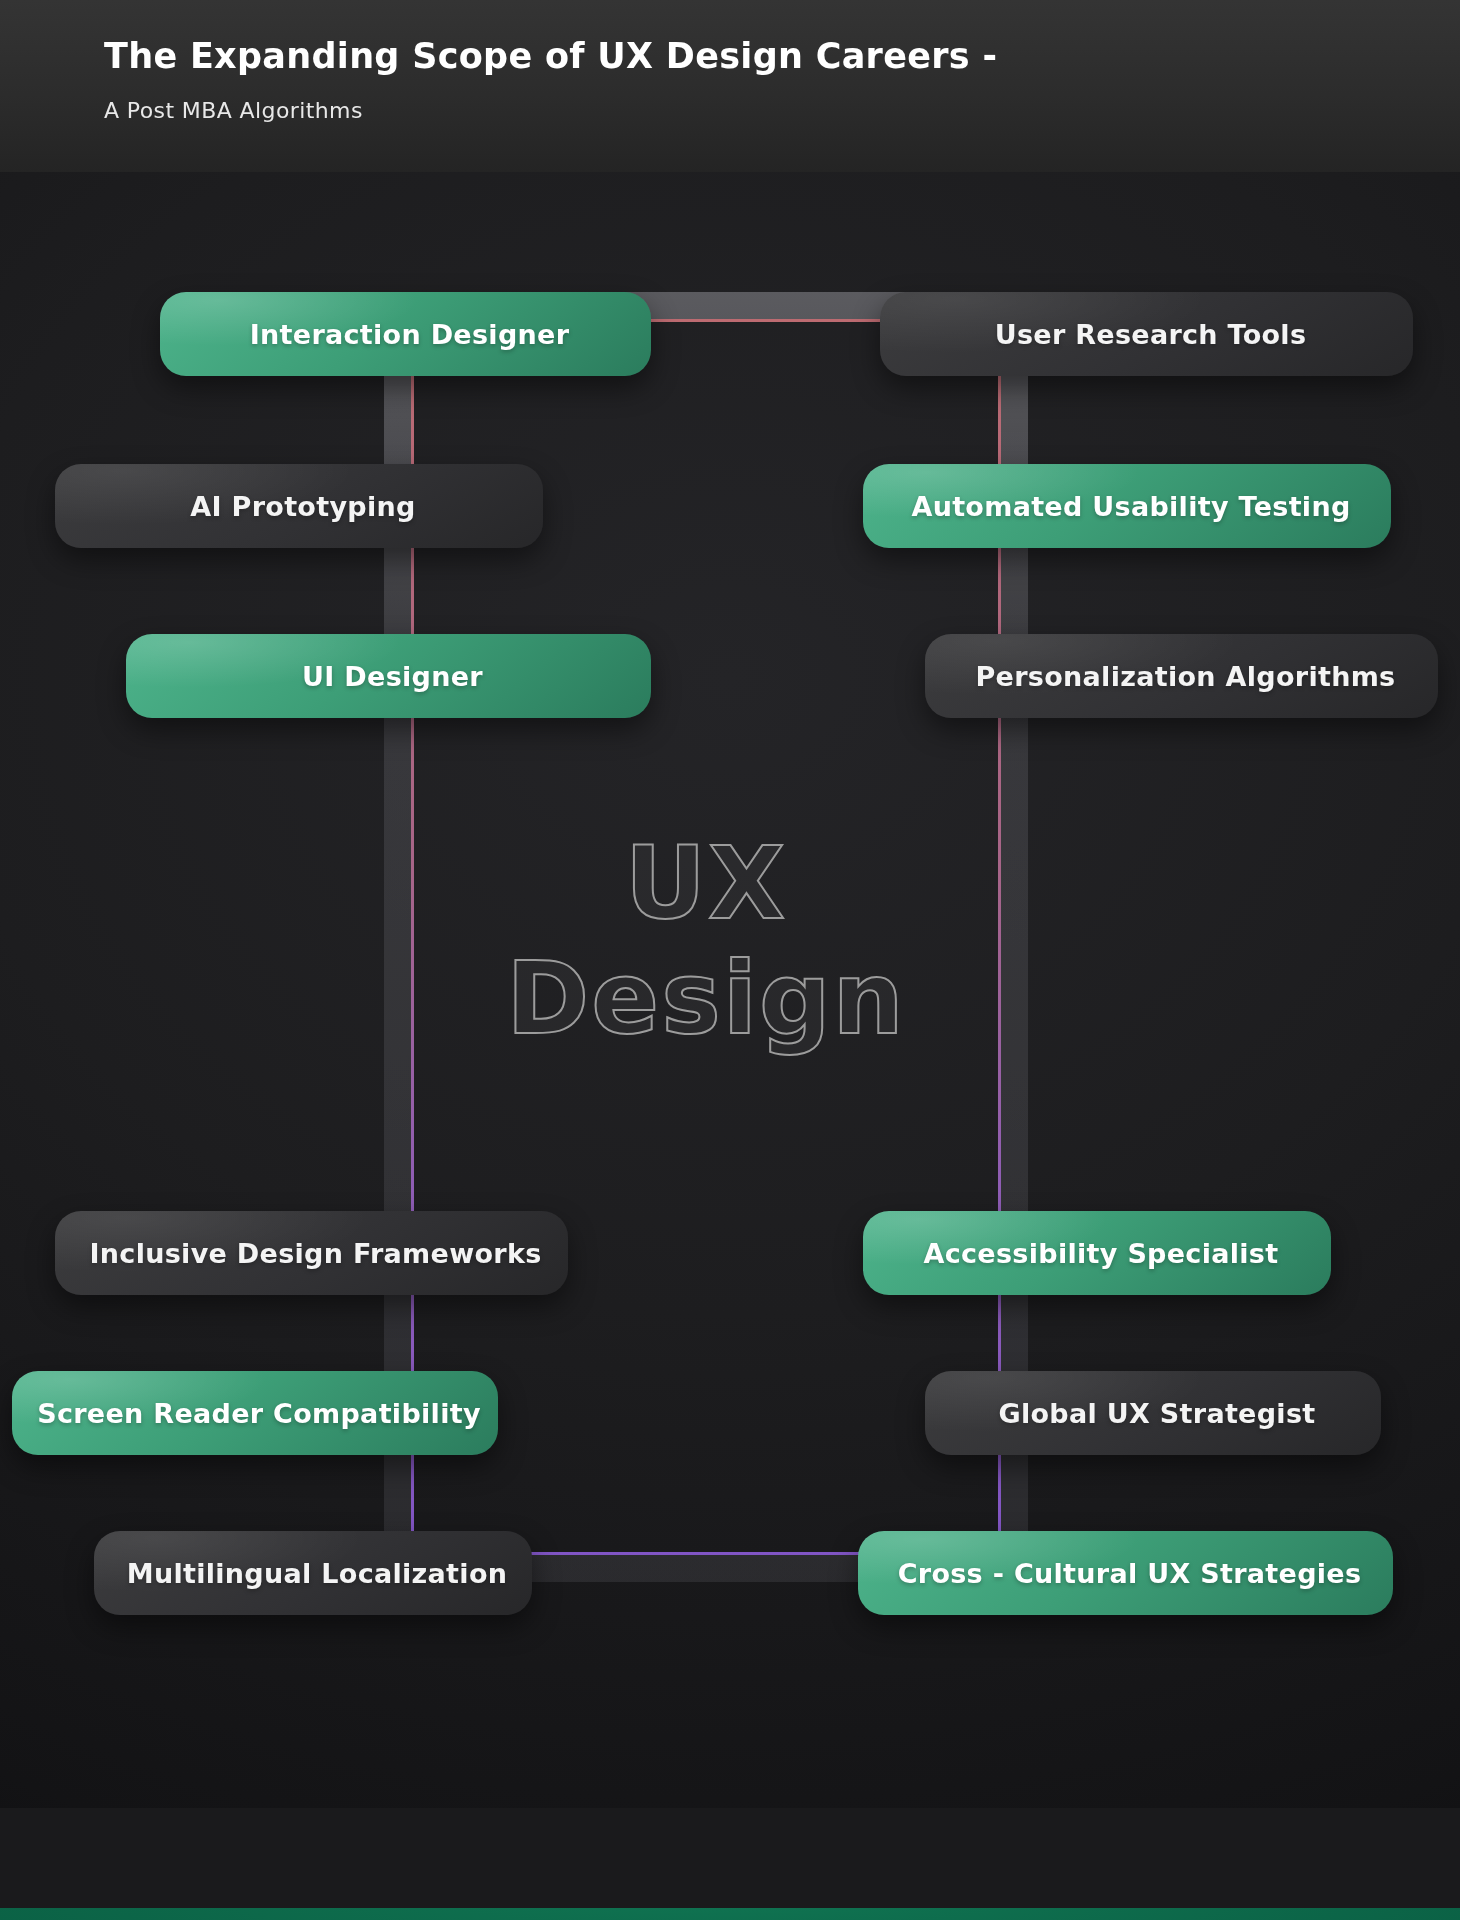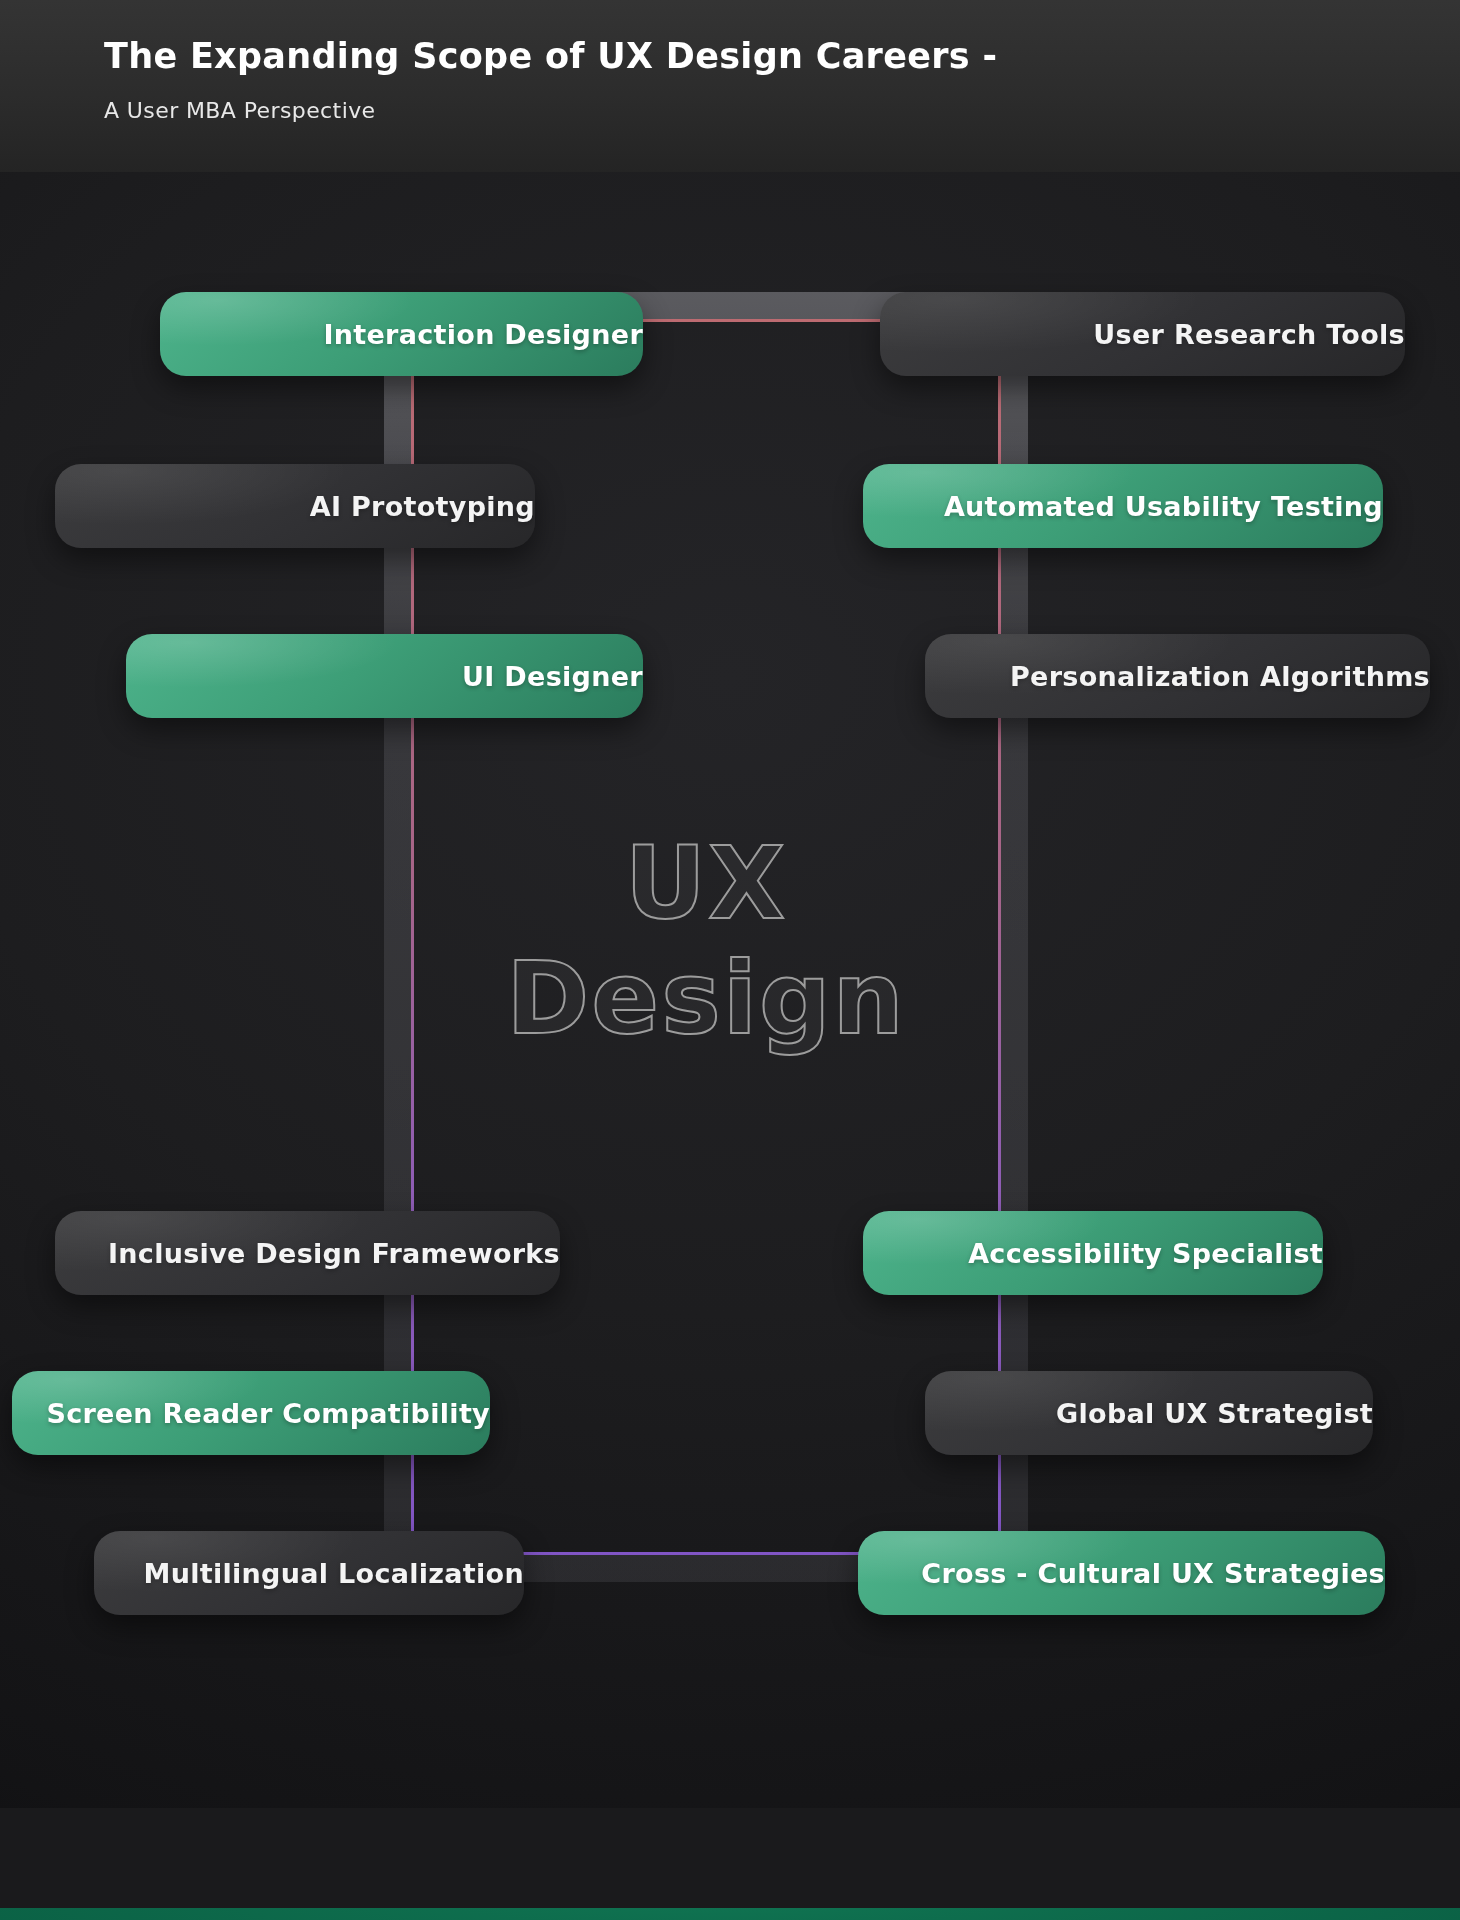--- a/index.html
+++ b/index.html
@@ -50,22 +50,23 @@
   .watermark{
     position:absolute;left:384px;top:826px;width:644px;
     text-align:center;font-weight:700;font-size:100px;line-height:1.15;
     color:rgba(255,255,255,0.04);
     -webkit-text-stroke:2px #9c9c9c;
     letter-spacing:2px;
   }
   
   .pill{
     position:absolute;height:84px;border-radius:26px;
-    display:flex;align-items:center;justify-content:flex-end;
+    display:flex;align-items:center;justify-content:center;
     box-shadow:0 12px 28px rgba(0,0,0,.45);
+    padding-left:8px;
   }
   .pill .pill-label{
     font-size:27px;font-weight:700;color:#ffffff;letter-spacing:.3px;
     text-shadow:0 2px 4px rgba(0,0,0,.25);white-space:nowrap;
   }
   .pill.green{
     background:
       radial-gradient(90% 120% at 12% 10%, rgba(255,255,255,.16) 0%, rgba(255,255,255,0) 45%),
       linear-gradient(140deg,#4db38b 0%,#3d9e77 45%,#2b7c5d 100%);
   }
@@ -100,21 +101,21 @@
 </style>
 </head>
 <body>
 
 <div class="page">
 
   <div class="body-panel"></div>
 
   <div class="header">
     <div class="title">The Expanding Scope of UX Design Careers -</div>
-    <div class="subtitle">A User MBA Perspective</div>
+    <div class="subtitle">A Post MBA Algorithms</div>
   </div>
 
   <div class="loop-tube"></div>
   <div class="loop-accent"></div>
 
   <div class="watermark">
     <div>UX</div>
     <div>Design</div>
   </div>
 

